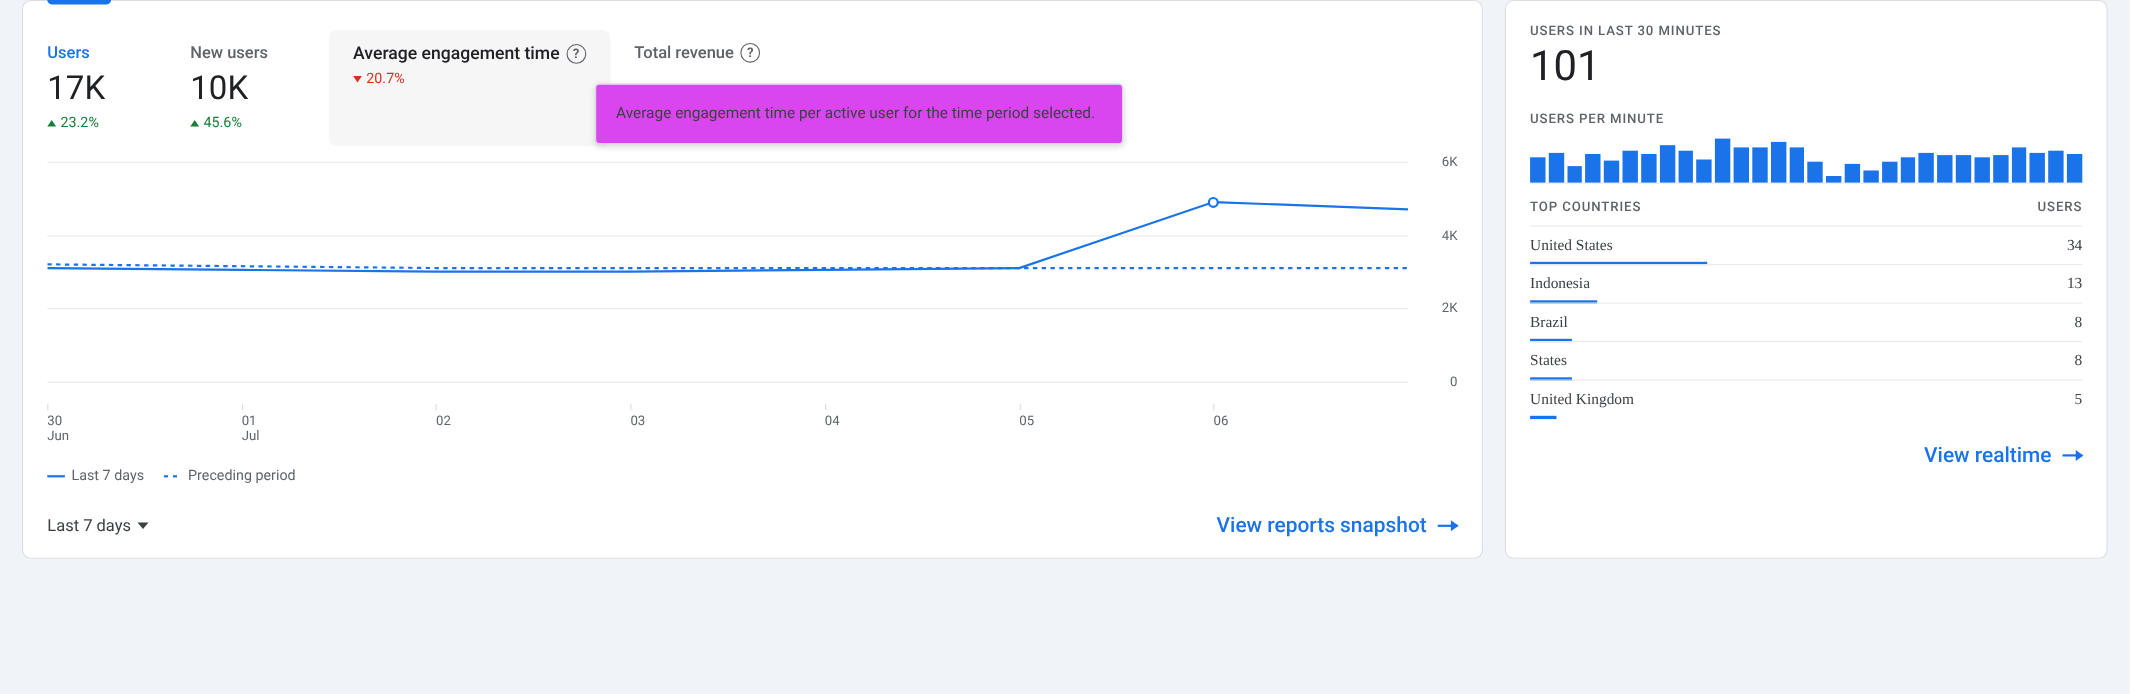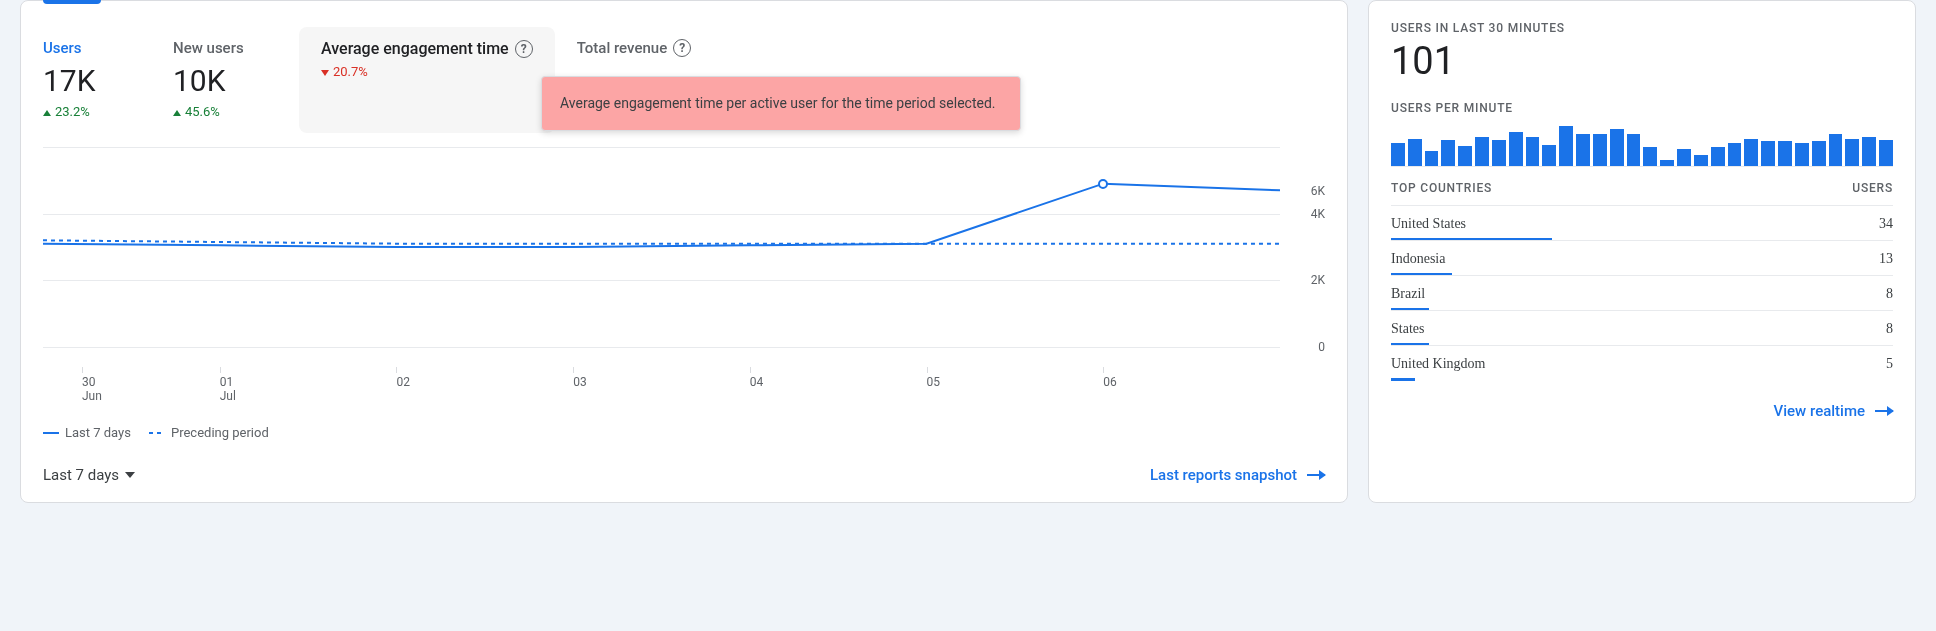--- a/index.html
+++ b/index.html
@@ -95,21 +95,21 @@
       border-top:6px solid #d93025;
       margin-right:2px;
     }
 
     
     .tooltip {
       position:absolute;
       left:520px;
       top:75px;
       width:480px;
-      background:#fca5a5;
+      background:#d946ef;
       border:1px solid #dadce0;
       border-radius:4px;
       box-shadow:0 2px 6px rgba(0,0,0,0.15);
       padding:16px 18px;
       font-size:14px;
       color:#3c4043;
       line-height:1.5;
       z-index:10;
     }
 
@@ -174,21 +174,21 @@
       display:inline-block;
       border-left:5px solid transparent;
       border-right:5px solid transparent;
       border-top:6px solid #3c4043;
     }
     .link-row{
       display:flex;
       align-items:center;
       gap:10px;
       color:#1a73e8;
-      font-size:15px;
+      font-size:19px;
       cursor:pointer;
       font-weight:500;
       text-align:center;
     }
     .arrow-right{
       display:inline-block;
       position:relative;
       width:18px; height:2px;
       background:#1a73e8;
     }
@@ -323,31 +323,31 @@
 
   <div class="chart-wrap">
     <div class="chart" id="line-chart">
         <div class="gridline" style="top: 200px;"></div>
         <div class="ylabel" style="top: 200px;">0</div>
         <div class="gridline" style="top: 133.333px;"></div>
         <div class="ylabel" style="top: 133.333px;">2K</div>
         <div class="gridline" style="top: 66.6667px;"></div>
         <div class="ylabel" style="top: 66.6667px;">4K</div>
         <div class="gridline" style="top: 0px;"></div>
-        <div class="ylabel" style="top: 0px; margin-top: 44px;">6K</div>
+        <div class="ylabel" style="top: 0px;">6K</div>
         <svg width="100%" height="200" preserveAspectRatio="none" viewBox="0 0 100 200" style="position: absolute; left: 0px; right: 45px; width: calc(100% - 45px);">
           <path d="M0 93.33333333333333 L14.285714285714285 95 L28.57142857142857 96.66666666666666 L42.857142857142854 96.66666666666666 L57.14285714285714 96.66666666666666 L71.42857142857143 96.66666666666666 L85.71428571428571 96.66666666666666 L100 96.66666666666666 " fill="none" stroke="#1a73e8" stroke-width="2" vector-effect="non-scaling-stroke" stroke-dasharray="4 4"></path>
           <path d="M0 96.66666666666666 L14.285714285714285 98.33333333333334 L28.57142857142857 100 L42.857142857142854 100 L57.14285714285714 98.33333333333334 L71.42857142857143 96.66666666666666 L85.71428571428571 36.66666666666666 L100 43.33333333333334 " fill="none" stroke="#1a73e8" stroke-width="2" vector-effect="non-scaling-stroke"></path>
         </svg>
         <div style="position: absolute; left: 0px; right: 45px; top: 0px; height: 200px;">
           <div class="marker" style="left: 85.7143%; top: 36.6667px;"></div>
         </div>
       </div>
     <div class="xaxis" id="xaxis" style="margin-right: 45px;">
-        <div class="xtick" style="left: 0%; margin-left: 39px;">
+        <div class="xtick" style="left: 0%;">
           <div class="tick-line"></div>
           <div>30</div>
           <div>Jun</div>
         </div>
         <div class="xtick" style="left: 14.2857%;">
           <div class="tick-line"></div>
           <div>01</div>
           <div>Jul</div>
         </div>
         <div class="xtick" style="left: 28.5714%;">
@@ -383,21 +383,21 @@
       <span>Preceding period</span>
     </div>
   </div>
 
   <div class="footer-row">
     <div class="range-picker">
       <span>Last 7 days</span>
       <span class="caret-down"></span>
     </div>
     <div class="link-row">
-      <span>Last reports snapshot</span>
+      <span>View reports snapshot</span>
       <span class="arrow-right"></span>
     </div>
   </div>
 
 </div>
 
 <div class="card right-card">
   <div class="section-title">USERS IN LAST 30 MINUTES</div>
   <div class="big">101</div>
 

